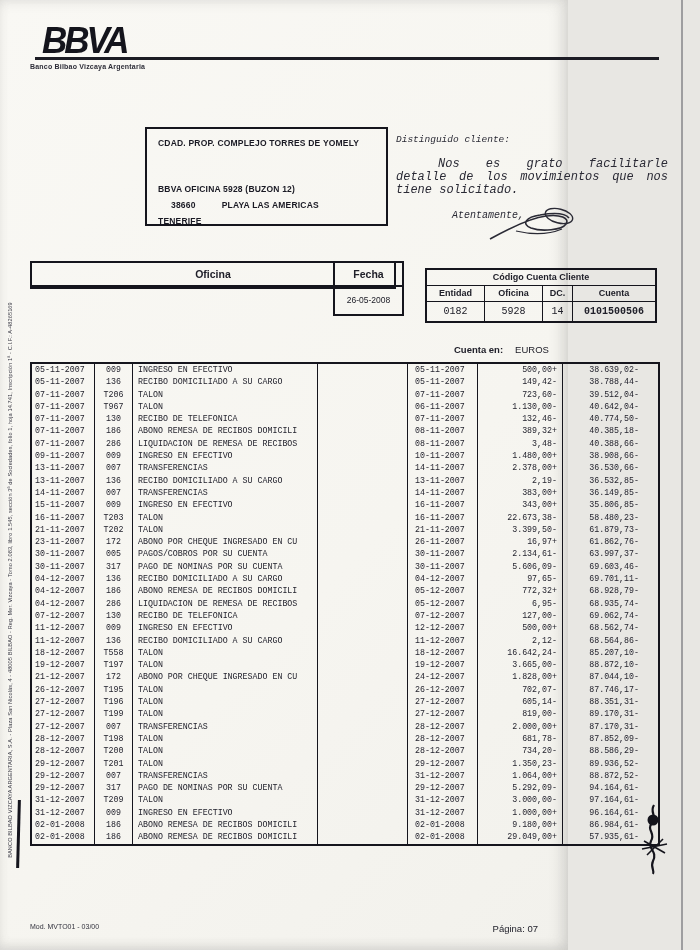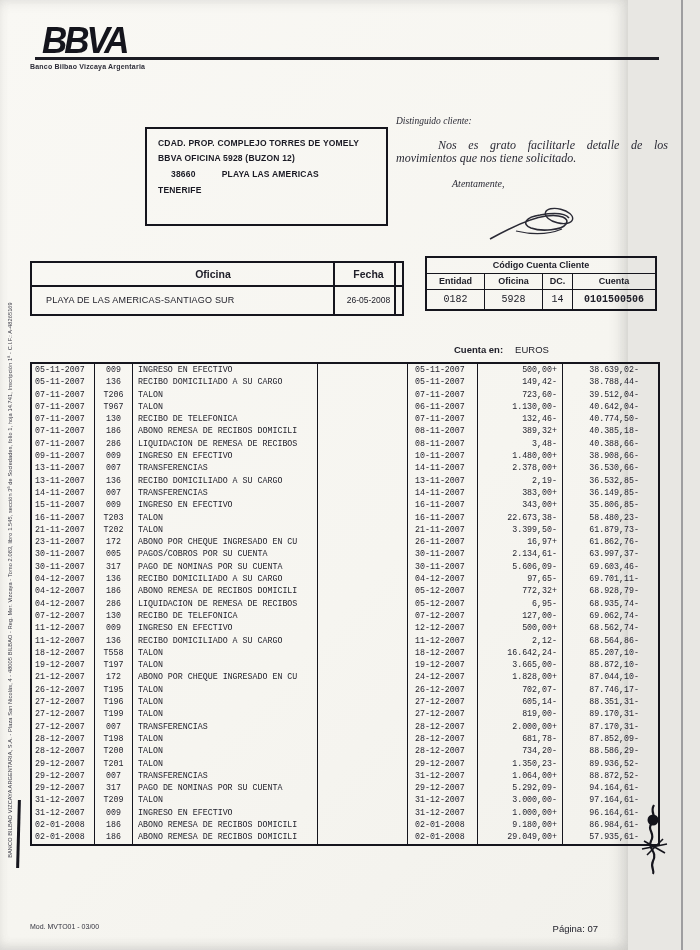--- a/index.html
+++ b/index.html
@@ -4,21 +4,21 @@
 <style>
   html,body{margin:0;padding:0;}
   body{
     width:700px;height:950px;
     background:#e8e7e3;
     font-family:"Liberation Sans", sans-serif;
     color:#20202a;
     overflow:hidden;
   }
   #page{
-    position:relative;width:628px;height:950px;
+    position:relative;width:568px;height:950px;
     background:linear-gradient(135deg,#f9f8f4 0%,#f6f5f0 60%,#f2f1ec 100%);
     box-shadow:inset -6px 0 14px rgba(90,90,90,.18), inset 0 -4px 10px rgba(120,120,120,.10);
   }
   .abs{position:absolute;}
   
   #logo-text{
     left:42px;top:20px;
     font-size:35px;font-weight:bold;font-style:italic;
     letter-spacing:-3px;color:#14141c;
     font-family:"Liberation Sans", sans-serif;
@@ -26,40 +26,40 @@
   }
   #logo-underline{left:35px;top:57px;width:624px;height:3px;background:#1c1c24;}
   #logo-subtext{left:30px;top:63px;font-size:7px;font-weight:bold;color:#2d2d38;letter-spacing:.2px;}
   
   #recipient-box{
     left:145px;top:127px;width:243px;height:99px;
     border:2px solid #15151d;
     padding:9px 0 0 11px;box-sizing:border-box;
     font-weight:bold;font-size:8.5px;letter-spacing:.2px;color:#1a1a24;
   }
-  #recipient-box .r-line2{margin-top:5px;}
+  #recipient-box .r-line2{margin-top:36px;}
   #recipient-box .r-line3{margin-top:6px;}
   #recipient-box .r-city{margin-left:26px;}
   #recipient-box .r-zip{margin-left:13px;}
   #recipient-box .r-line4{margin-top:6px;}
   
-  #letter{left:396px;top:116px;width:282px;font-family:Liberation Serif, serif;font-style:italic;color:#2a2a35;}
+  #letter{left:396px;top:134px;width:282px;font-family:Liberation Mono, monospace;font-style:italic;color:#2a2a35;}
   #letter .salutation{font-size:9.5px;}
   #letter .body{margin-top:13px;font-size:12px;line-height:13px;text-indent:42px;text-align:justify;width:272px;}
   #letter .closing{margin-top:13px;margin-left:56px;font-size:10px;}
   #signature{left:488px;top:205px;}
   
   .cellbox{border:2px solid #15151d;box-sizing:border-box;background:transparent;}
   #office-box{left:30px;top:261px;width:366px;}
   #office-box .bx-head{height:22px;line-height:22px;text-align:center;font-weight:bold;font-size:10.5px;border-bottom:2px solid #15151d;}
   #office-box .bx-val{height:27px;line-height:27px;font-size:9px;padding-left:14px;letter-spacing:.2px;}
   #fecha-box{left:333px;top:261px;width:71px;}
   #fecha-box .bx-head{height:22px;line-height:22px;text-align:center;font-weight:bold;font-size:10.5px;border-bottom:2px solid #15151d;}
   #fecha-box .bx-val{height:27px;line-height:27px;font-size:8.5px;text-align:center;}
-  #ccc-box{left:425px;top:256px;width:232px;border:2px solid #15151d;box-sizing:border-box;}
+  #ccc-box{left:425px;top:268px;width:232px;border:2px solid #15151d;box-sizing:border-box;}
   #ccc-title{height:15px;line-height:15px;text-align:center;font-weight:bold;font-size:9px;border-bottom:1px solid #15151d;}
   .ccc-row{display:grid;grid-template-columns:58px 58px 30px 1fr;}
   .ccc-row > div{border-right:1px solid #15151d;text-align:center;}
   .ccc-row > div:last-child{border-right:none;font-weight:bold;}
   #ccc-heads > div{height:15px;line-height:15px;font-weight:bold;font-size:9px;border-bottom:1px solid #15151d;}
   #ccc-vals > div{height:19px;line-height:19px;font-size:10px;font-family:"Liberation Mono", monospace;}
   
   #currency{left:454px;top:344px;font-size:9.5px;}
   #currency .lbl{font-weight:bold;}
   #currency .val{margin-left:12px;font-weight:normal;}
@@ -117,21 +117,20 @@
   <div class="abs" id="signature">
     <svg width="92" height="42" viewBox="0 0 92 42">
       <path d="M2 34 C 20 24, 42 13, 58 11 C 72 9, 82 13, 78 19 C 74 25, 54 27, 43 23 C 33 19, 38 12, 52 10 C 64 8, 77 8, 81 13" fill="none" stroke="#2a2a35" stroke-width="1.6"></path>
       <ellipse cx="71" cy="11" rx="14" ry="7" fill="none" stroke="#2a2a35" stroke-width="1.4" transform="rotate(14 71 11)"></ellipse>
       <path d="M28 26 C 45 30, 62 29, 74 24" fill="none" stroke="#2a2a35" stroke-width="1.2"></path>
     </svg>
   </div>
 
   <div class="abs cellbox" id="office-box">
     <div class="bx-head">Oficina</div>
-    <div class="bx-val">PLAYA DE LAS AMERICAS-SANTIAGO SUR</div>
   </div>
 
   <div class="abs cellbox" id="fecha-box">
     <div class="bx-head">Fecha</div>
     <div class="bx-val">26-05-2008</div>
   </div>
 
   <div class="abs" id="ccc-box">
     <div id="ccc-title">Código Cuenta Cliente</div>
     <div class="ccc-row" id="ccc-heads">

